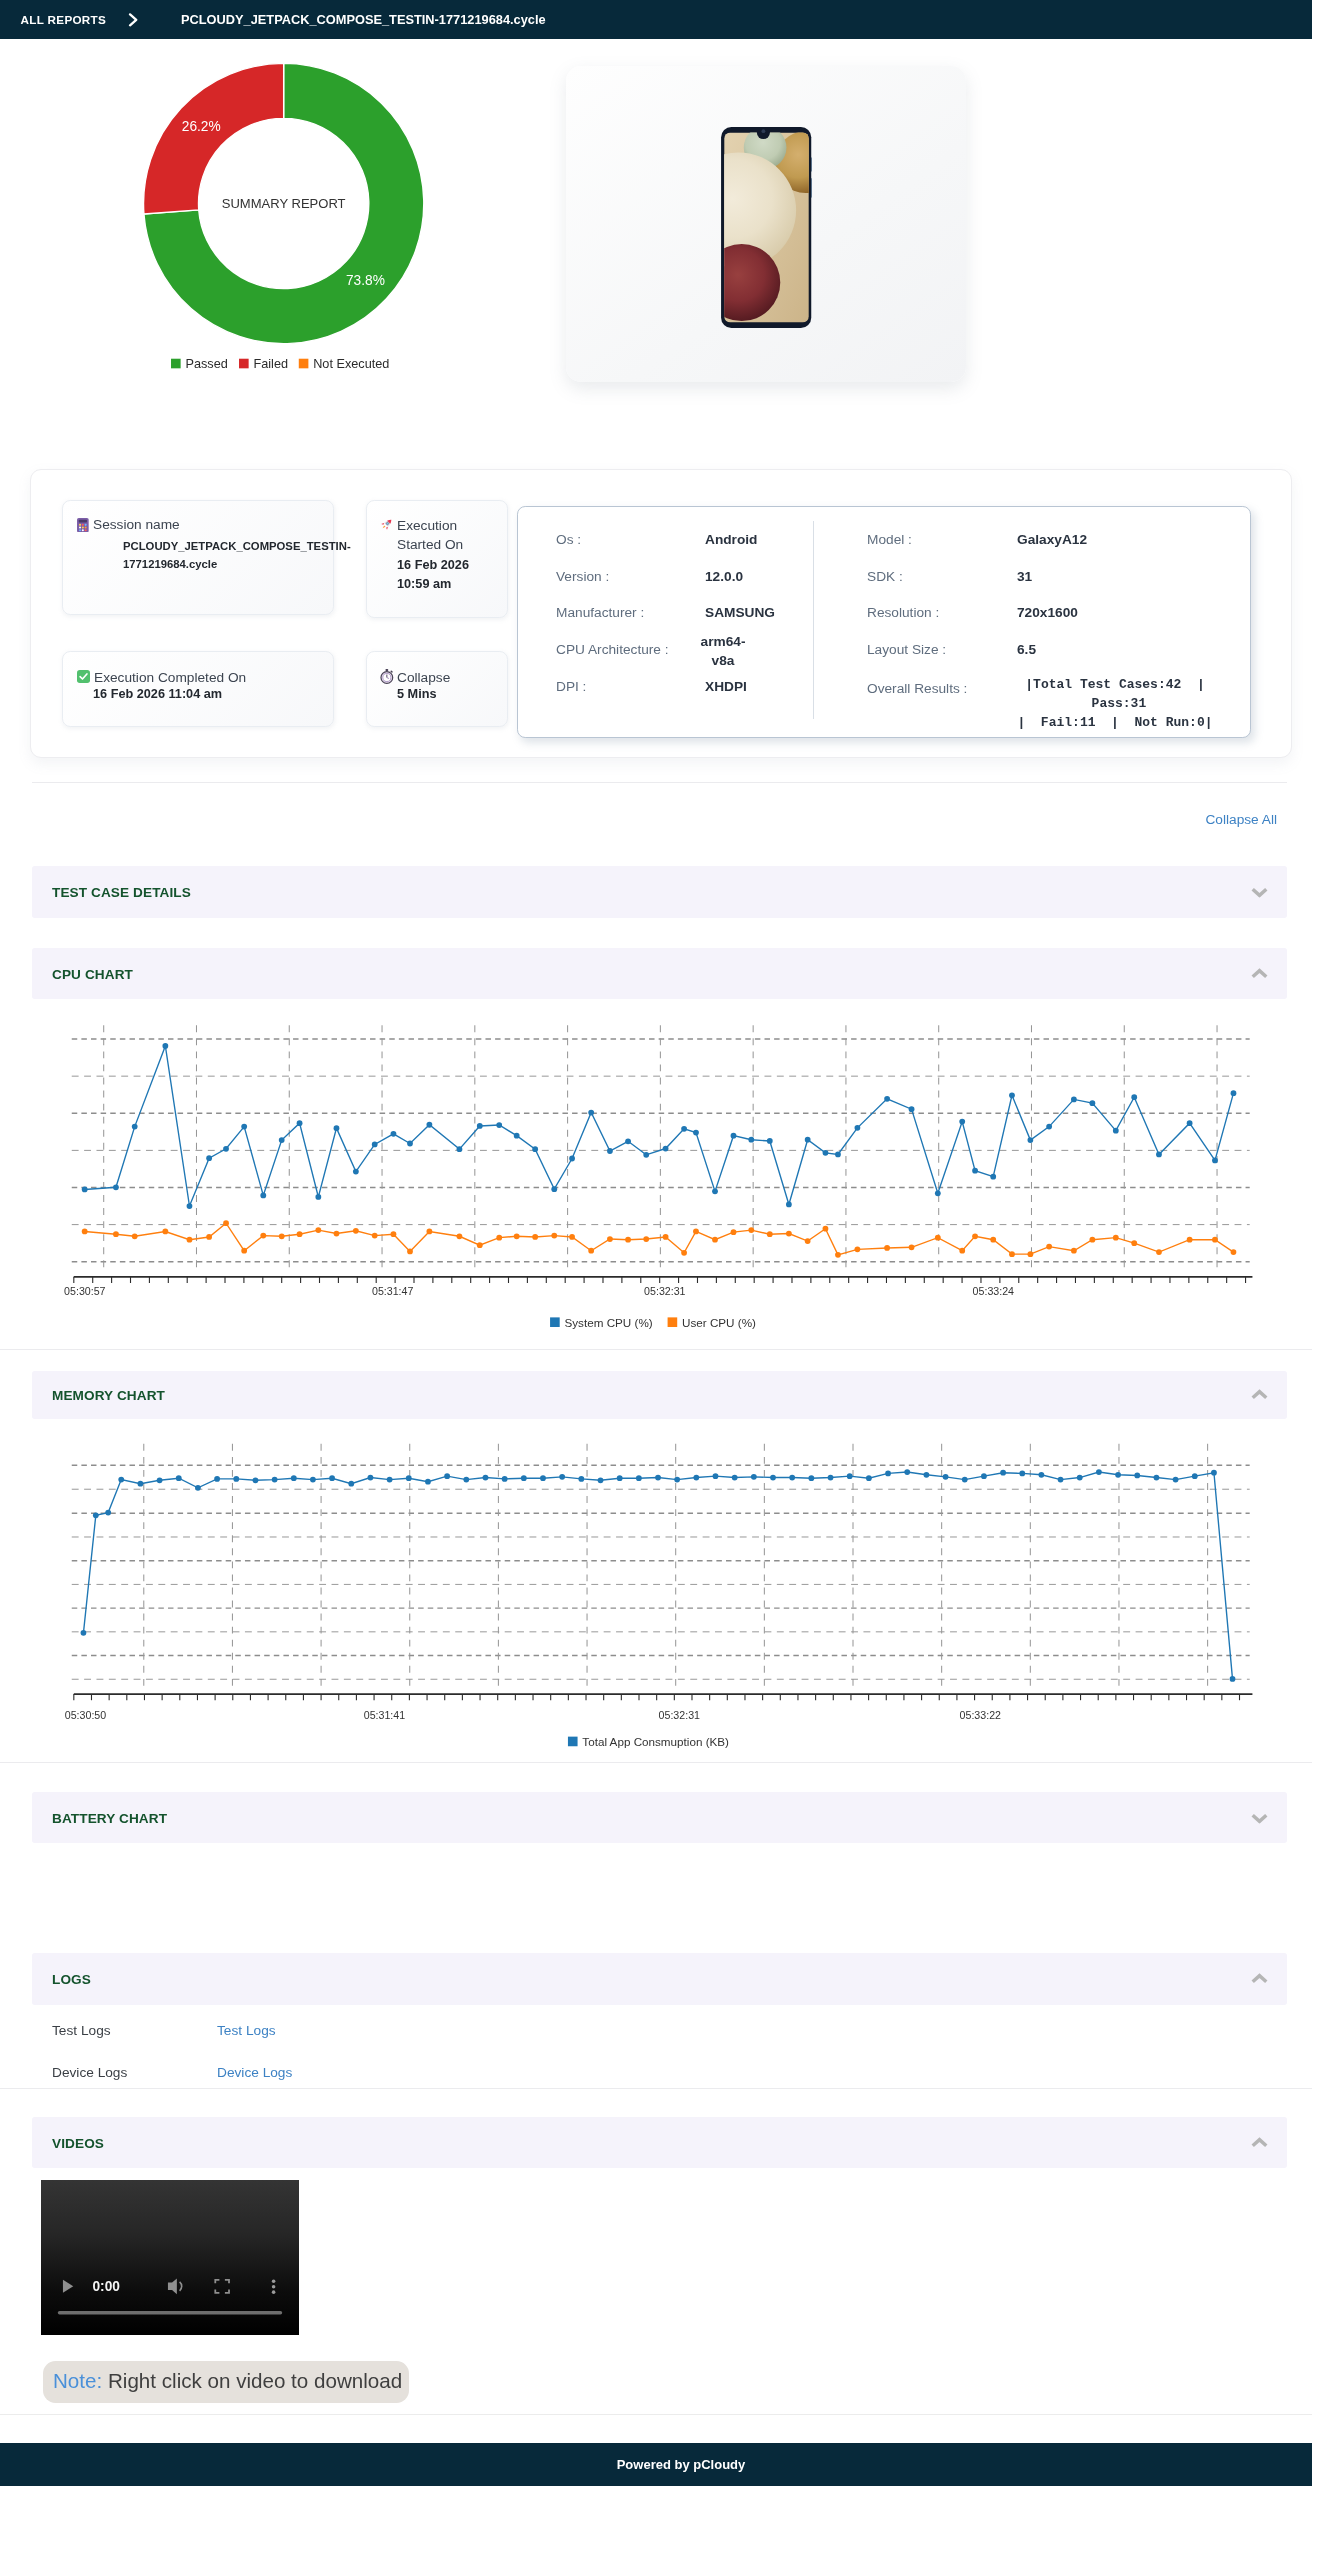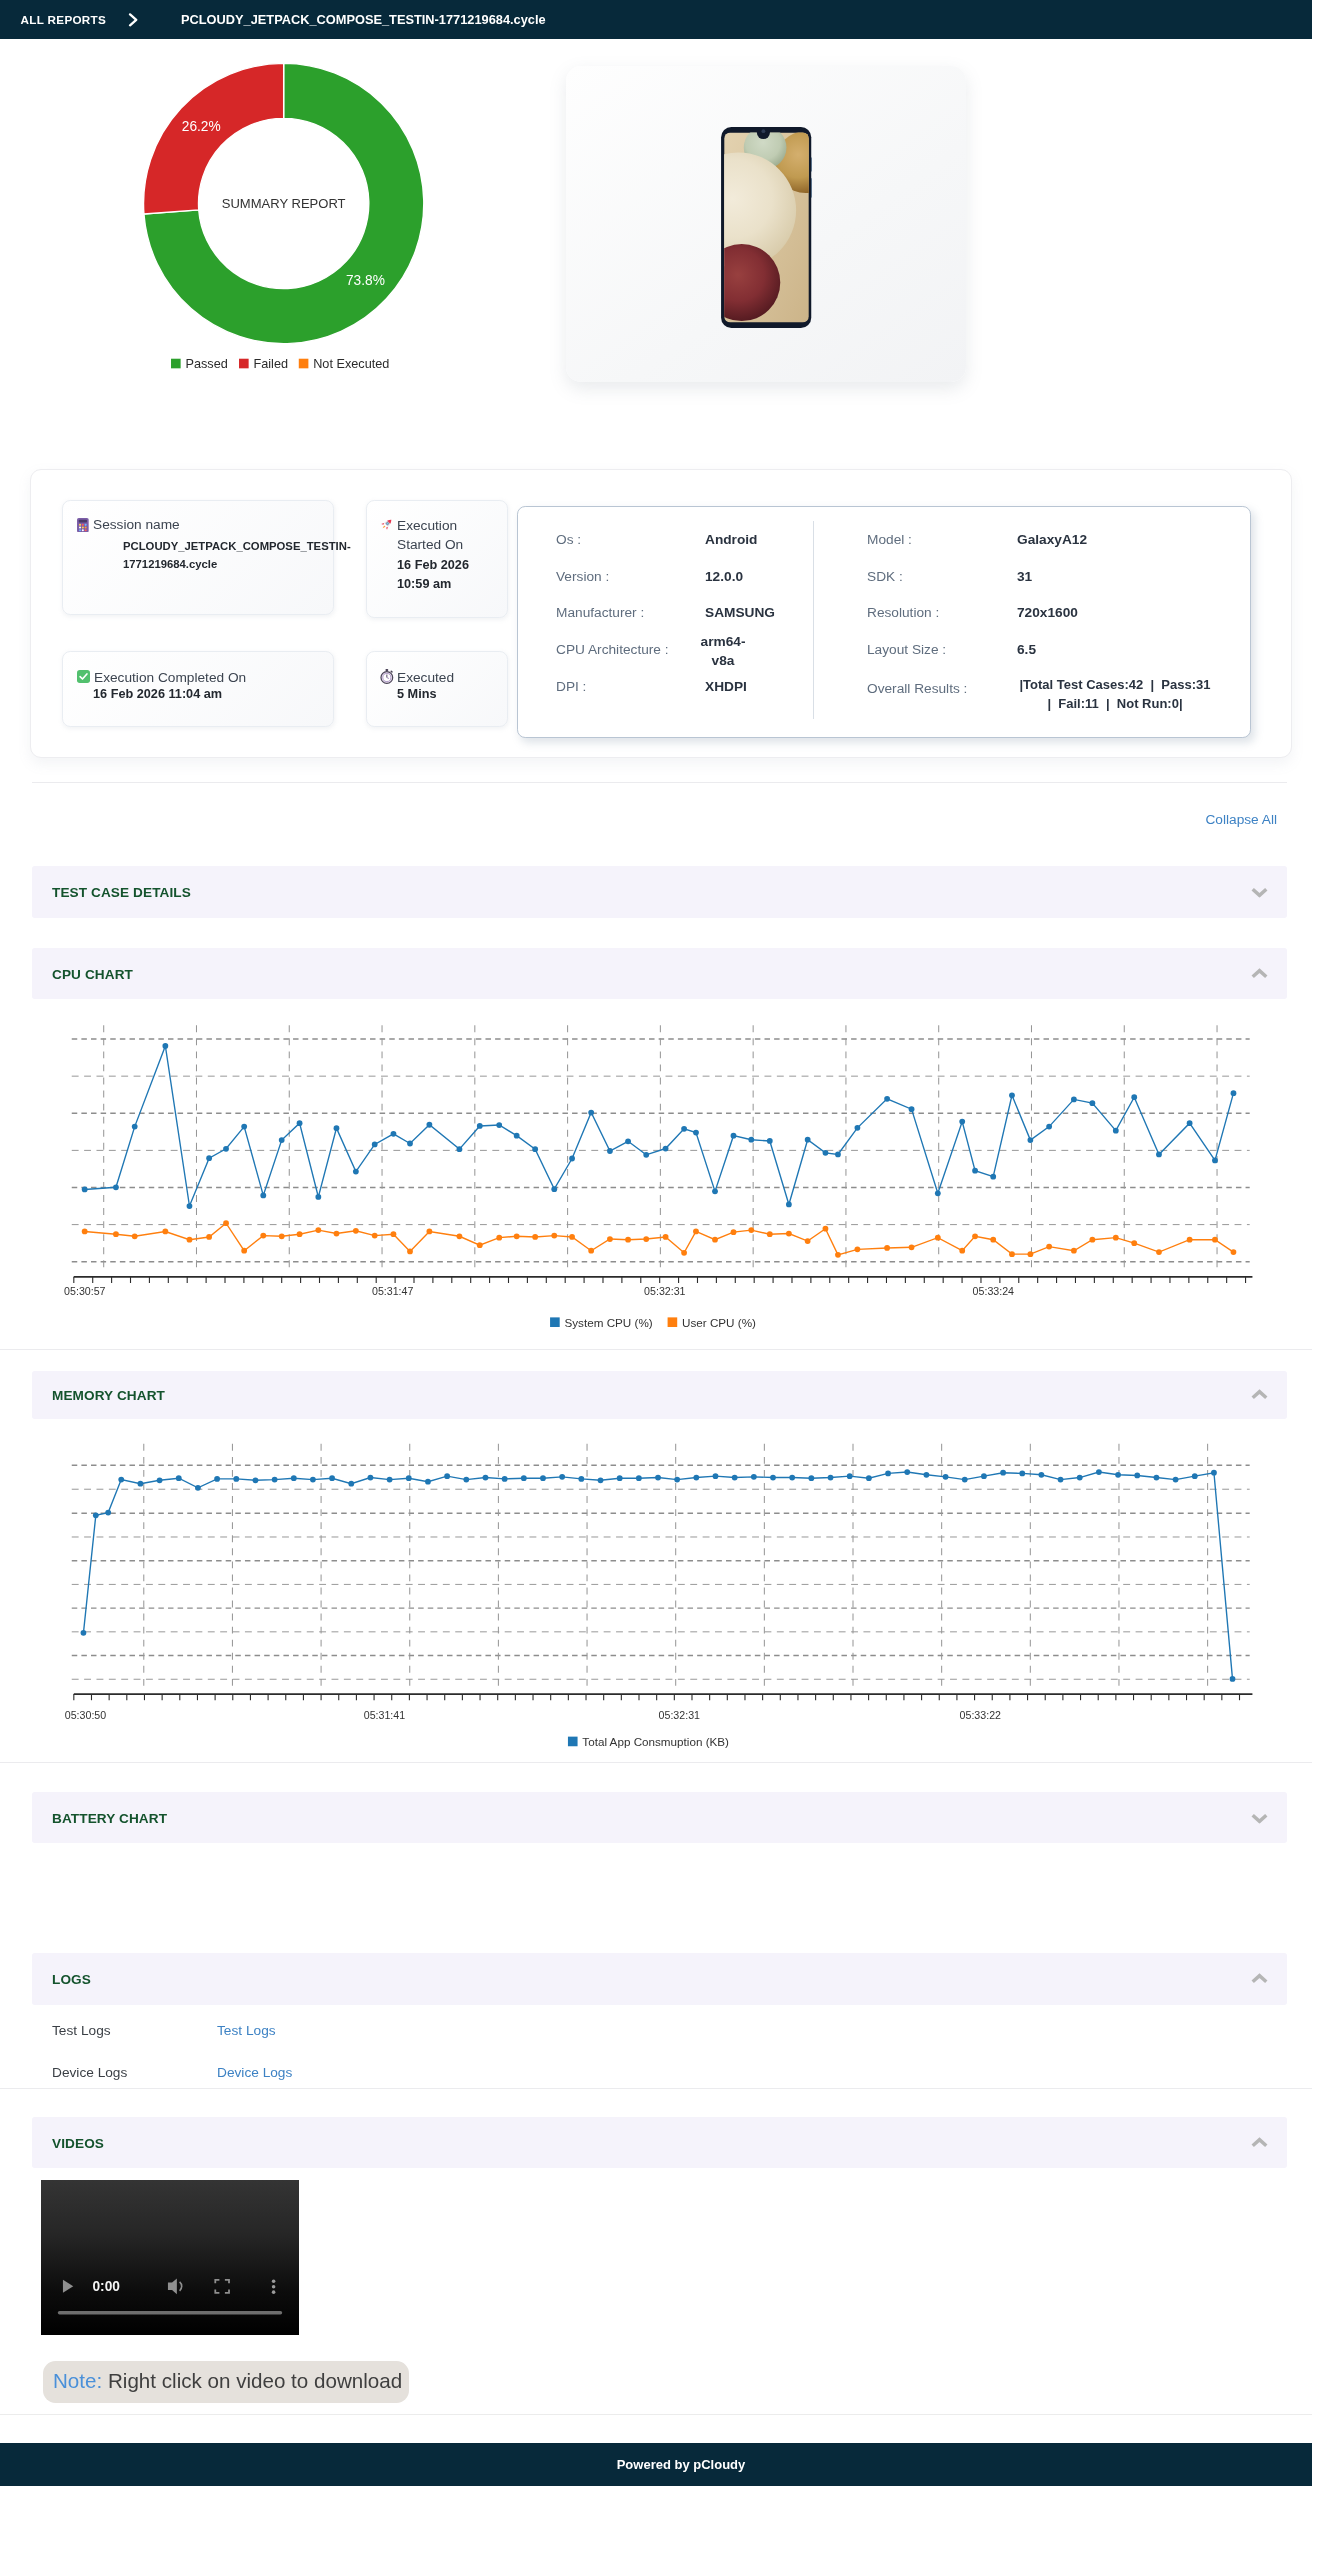--- a/index.html
+++ b/index.html
@@ -116,21 +116,21 @@
 <div class="abs" style="left:94px;top:670px;font-size:13.7px;color:#3c4450;">Execution Completed On</div>
 <div class="abs" style="left:93px;top:687px;font-size:12.7px;font-weight:bold;color:#23282f;">16 Feb 2026 11:04 am</div>
 <svg class="abs" style="left:380px;top:669px" width="13.7" height="15" viewBox="0 0 20 22">
       <rect x="8" y="0" width="4" height="3" rx="1" fill="#4a4257"></rect>
       <rect x="15.2" y="2.6" width="3.6" height="2.4" rx="1" transform="rotate(45 17 3.8)" fill="#4a4257"></rect>
       <circle cx="10" cy="12.5" r="8.6" fill="#efeaf4" stroke="#4a4257" stroke-width="1.8"></circle>
       <circle cx="10" cy="12.5" r="5.9" fill="#fff" stroke="#8e6fae" stroke-width="1"></circle>
       <path d="M10 12.5 L 10 8.2" stroke="#4a4257" stroke-width="1.4"></path>
       <path d="M10 12.5 L 13 14" stroke="#8e6fae" stroke-width="1.2"></path>
     </svg>
-<div class="abs" style="left:397px;top:670px;font-size:13.7px;color:#3c4450;">Executed</div>
+<div class="abs" style="left:397px;top:670px;font-size:13.7px;color:#3c4450;">Collapse</div>
 <div class="abs" style="left:397px;top:687px;font-size:12.7px;font-weight:bold;color:#23282f;">5 Mins</div>
 <div class="abs" style="left:517px;top:506px;width:734px;height:232px;border:1.4px solid #b9c5d3;border-radius:8.2px;background:#fff;box-shadow:3.4px 4.8px 8.2px rgba(110,130,155,.22);"></div>
 <div class="abs" style="left:813px;top:521px;width:1.4px;height:198px;background:#d9dfe6;"></div>
 <div class="abs" style="left:556px;top:532px;font-size:13.7px;color:#5f6d7e;">Os :</div>
 <div class="abs" style="left:705px;top:532px;font-size:13.7px;font-weight:bold;color:#2a3340;">Android</div>
 <div class="abs" style="left:556px;top:569px;font-size:13.7px;color:#5f6d7e;">Version :</div>
 <div class="abs" style="left:705px;top:569px;font-size:13.7px;font-weight:bold;color:#2a3340;">12.0.0</div>
 <div class="abs" style="left:556px;top:605px;font-size:13.7px;color:#5f6d7e;">Manufacturer :</div>
 <div class="abs" style="left:705px;top:605px;font-size:13.7px;font-weight:bold;color:#2a3340;">SAMSUNG</div>
 <div class="abs" style="left:556px;top:642px;font-size:13.7px;color:#5f6d7e;">CPU Architecture :</div>
@@ -141,21 +141,21 @@
     </div>
 <div class="abs" style="left:867px;top:532px;font-size:13.7px;color:#5f6d7e;">Model :</div>
 <div class="abs" style="left:1017px;top:532px;font-size:13.7px;font-weight:bold;color:#2a3340;">GalaxyA12</div>
 <div class="abs" style="left:867px;top:569px;font-size:13.7px;color:#5f6d7e;">SDK :</div>
 <div class="abs" style="left:1017px;top:569px;font-size:13.7px;font-weight:bold;color:#2a3340;">31</div>
 <div class="abs" style="left:867px;top:605px;font-size:13.7px;color:#5f6d7e;">Resolution :</div>
 <div class="abs" style="left:1017px;top:605px;font-size:13.7px;font-weight:bold;color:#2a3340;">720x1600</div>
 <div class="abs" style="left:867px;top:642px;font-size:13.7px;color:#5f6d7e;">Layout Size :</div>
 <div class="abs" style="left:1017px;top:642px;font-size:13.7px;font-weight:bold;color:#2a3340;">6.5</div>
 <div class="abs" style="left:867px;top:681px;font-size:13.7px;color:#5f6d7e;">Overall Results :</div>
-<div class="abs" style="left:1012px;top:675px;font-size:13px;font-weight:bold;color:#2a3340;line-height:19px;width:206px;text-align:center;">|Total Test Cases:42&nbsp; | &nbsp;Pass:31<br>| &nbsp;Fail:11 &nbsp;| &nbsp;Not Run:0|</div>
+<div class="abs" style="left:1012px;top:675px;font-size:13px;font-weight:bold;color:#2a3340;line-height:19px;width:206px;text-align:center;font-family:Liberation Mono, monospace;">|Total Test Cases:42&nbsp; | &nbsp;Pass:31<br>| &nbsp;Fail:11 &nbsp;| &nbsp;Not Run:0|</div>
 <div class="abs" style="left:1057px;top:812px;width:220px;text-align:right;font-size:13.7px;color:#3d82c4;">Collapse All</div>
 <div class="hline" style="left:32px;top:782px;width:1255px;"></div>
 <div class="bar" style="top:866px;height:52px;">
       <span class="t">TEST CASE DETAILS</span>
       <svg width="19" height="12.4" viewBox="0 0 28 18">
         <path d="M4 5 L14 14 L24 5" fill="none" stroke="#b5b5b5" stroke-width="5.2" stroke-linejoin="miter"></path>
       </svg>
     </div>
 <div class="bar" style="top:948px;height:51px;">
       <span class="t">CPU CHART</span>

